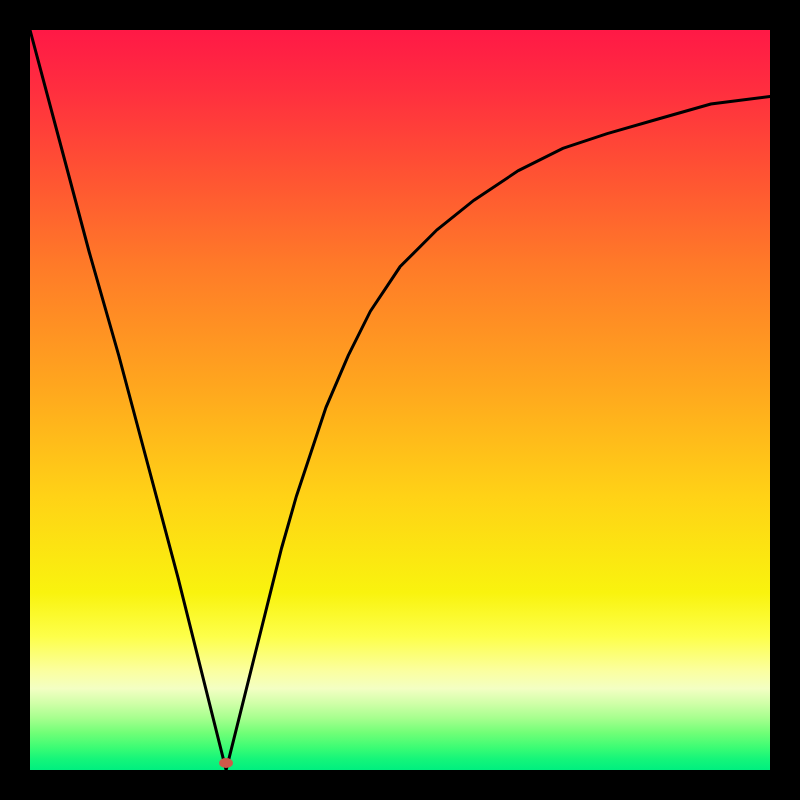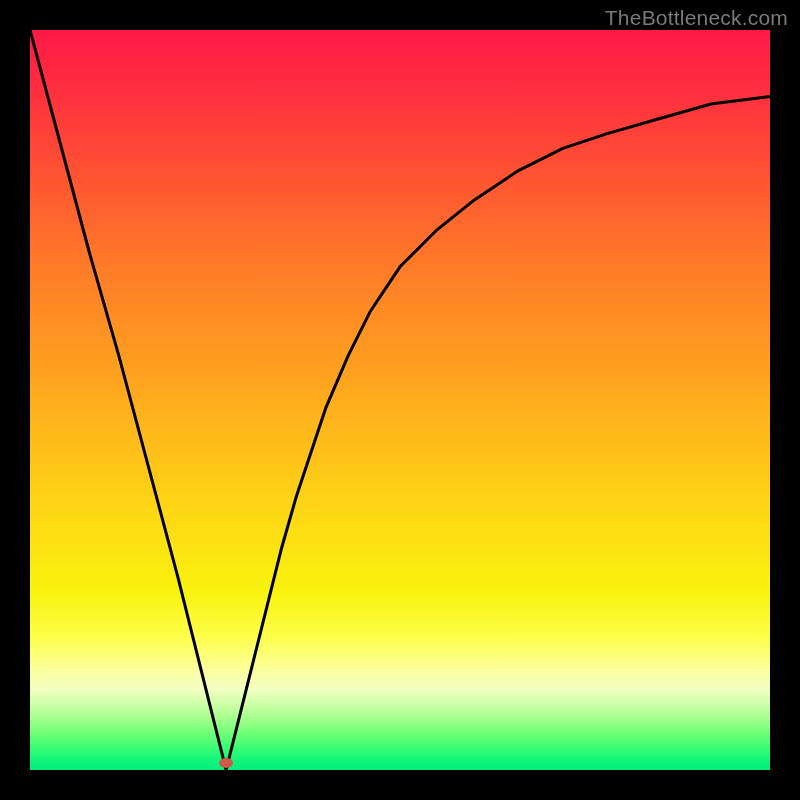--- a/index.html
+++ b/index.html
@@ -74,21 +74,20 @@
     font-size: 21px;
     letter-spacing: 0.2px;
     font-family: Arial, Helvetica, sans-serif;
   }
 </style>
 </head>
 <body>
 
 <div class="frame">
 
-  <div class="watermark">TheBottleneck.com</div>
 
   <div class="plot">
     <div class="gradient"></div>
 
     <svg class="curve-svg" viewBox="0 0 740 740" preserveAspectRatio="none">
       <path fill="none" stroke="#000" stroke-width="3" stroke-linecap="round" d="M0.0 0.0 L29.6 111.0 L59.2 222.0 L88.8 325.6 L118.4 436.6 L148.0 547.6 L170.2 636.4 L185.0 695.6 L196.1 740.0 L207.2 695.6 L222.0 636.4 L236.8 577.2 L251.6 518.0 L266.4 466.2 L281.2 421.8 L296.0 377.4 L318.2 325.6 L340.4 281.2 L370.0 236.8 L407.0 199.8 L444.0 170.2 L488.4 140.6 L532.8 118.4 L577.2 103.6 L629.0 88.8 L680.8 74.0 L740.0 66.6"></path>
     </svg>
 
     <div class="marker" style="left: 26.5%; top: 99%;"></div>
   </div>

